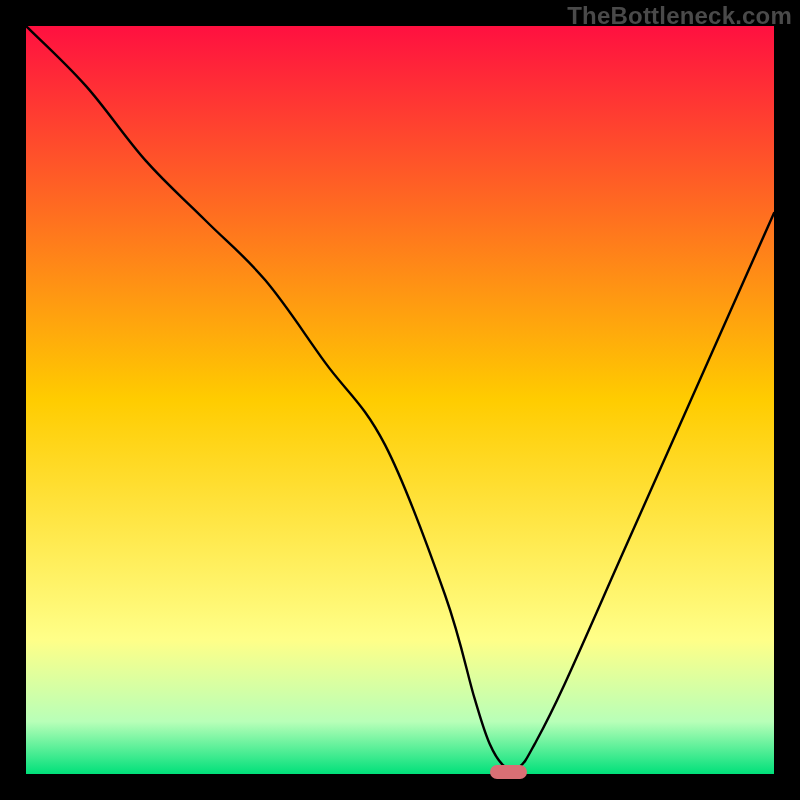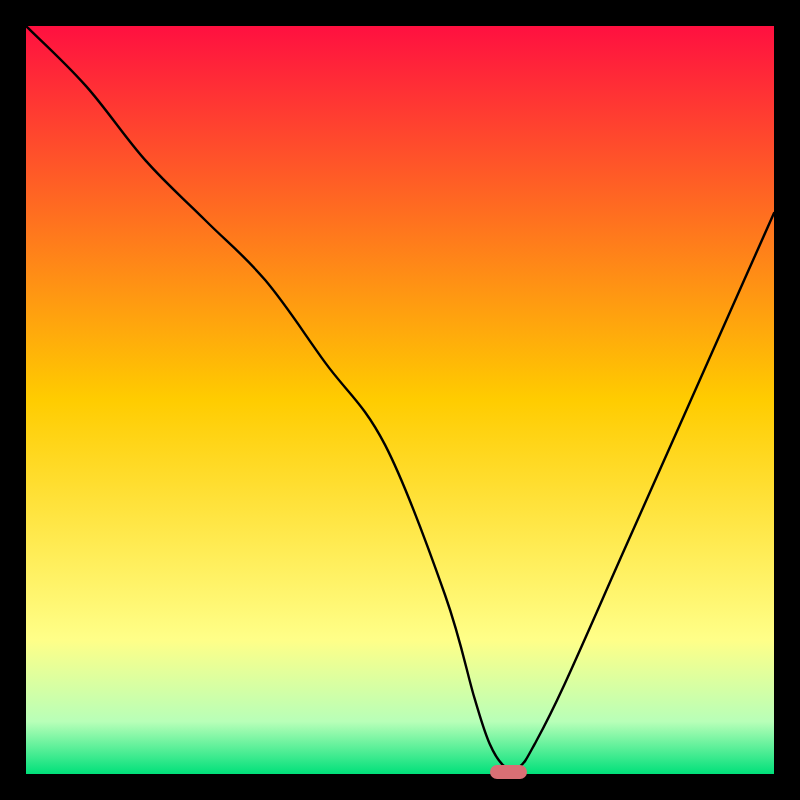--- a/index.html
+++ b/index.html
@@ -44,20 +44,21 @@
     height: 14px;
     border-radius: 7px;
     background: #d96f75;
   }
 </style>
 </head>
 <body>
 
 <div class="frame">
 
+  <div class="watermark">TheBottleneck.com</div>
 
   <div class="plot">
     <svg id="plot-svg" viewBox="0 0 748 748" preserveAspectRatio="none">
       <defs>
         <linearGradient id="bg-grad" x1="0" y1="0" x2="0" y2="1">
             <stop offset="0%" stop-color="#ff1040"></stop>
             <stop offset="50%" stop-color="#ffcc00"></stop>
             <stop offset="82%" stop-color="#ffff88"></stop>
             <stop offset="93%" stop-color="#b8ffb8"></stop>
             <stop offset="100%" stop-color="#00e07a"></stop>

